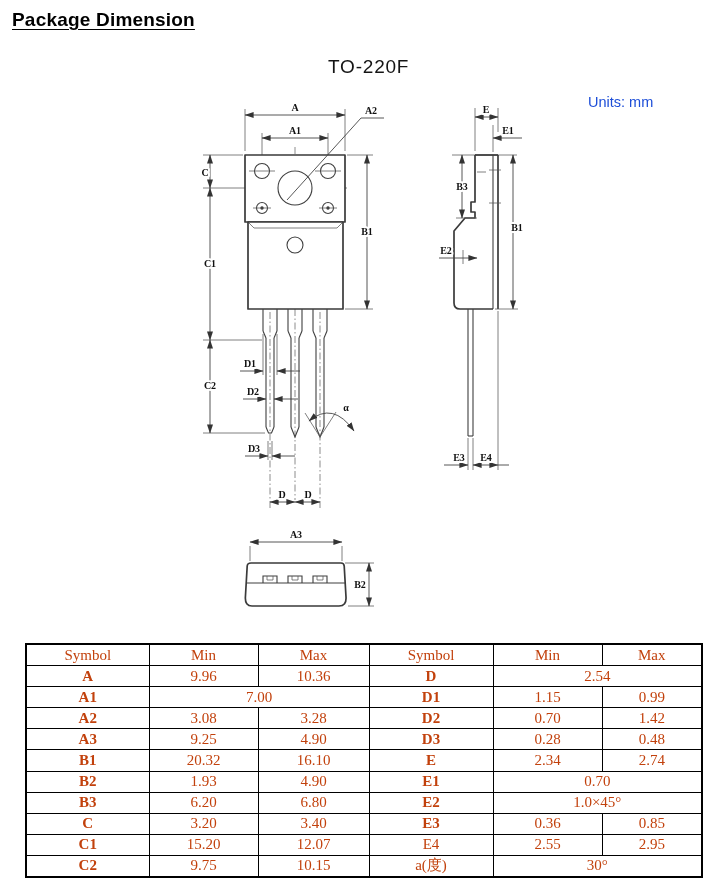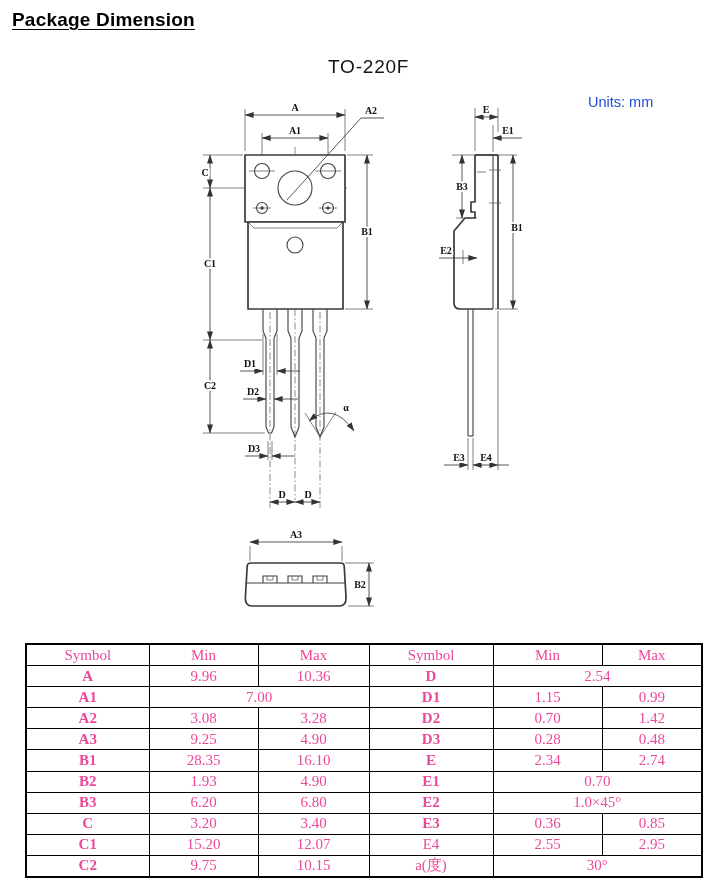--- a/index.html
+++ b/index.html
@@ -29,21 +29,21 @@
   .cl{stroke:#666;stroke-width:.75;fill:none;stroke-dasharray:7 2.5 1.5 2.5;}
   .lbl{
     font-family:"Liberation Serif",serif;font-size:10px;font-weight:bold;fill:#111;
     paint-order:stroke;stroke:#fff;stroke-width:4px;stroke-linejoin:round;
   }
 
   
   table.dim-table{
     position:absolute;left:25px;top:643px;width:676px;
     border-collapse:collapse;table-layout:fixed;
-    font-family:"Liberation Serif",serif;font-size:15px;color:#ec4899;
+    font-family:"Liberation Serif",serif;font-size:15px;color:#c2410c;
     border:2.4px solid #000;
   }
   .dim-table th,.dim-table td{
     border:1.7px solid #000;text-align:center;vertical-align:middle;
     padding:0;height:20.1px;line-height:1;overflow:hidden;white-space:nowrap;
   }
   .dim-table th{font-weight:normal;}
   td.sym{font-weight:bold;font-family:"Liberation Serif",serif;}
   td.symn{font-weight:normal;font-family:"Liberation Serif","DejaVu Sans",serif;}
 </style>
@@ -295,21 +295,21 @@
   <tr>
     <td class="sym">A3</td>
     <td>9.25</td>
     <td>4.90</td>
     <td class="sym">D3</td>
     <td>0.28</td>
     <td>0.48</td>
   </tr>
   <tr>
     <td class="sym">B1</td>
-    <td>28.35</td>
+    <td>20.32</td>
     <td>16.10</td>
     <td class="sym">E</td>
     <td>2.34</td>
     <td>2.74</td>
   </tr>
   <tr>
     <td class="sym">B2</td>
     <td>1.93</td>
     <td>4.90</td>
     <td class="sym">E1</td>

